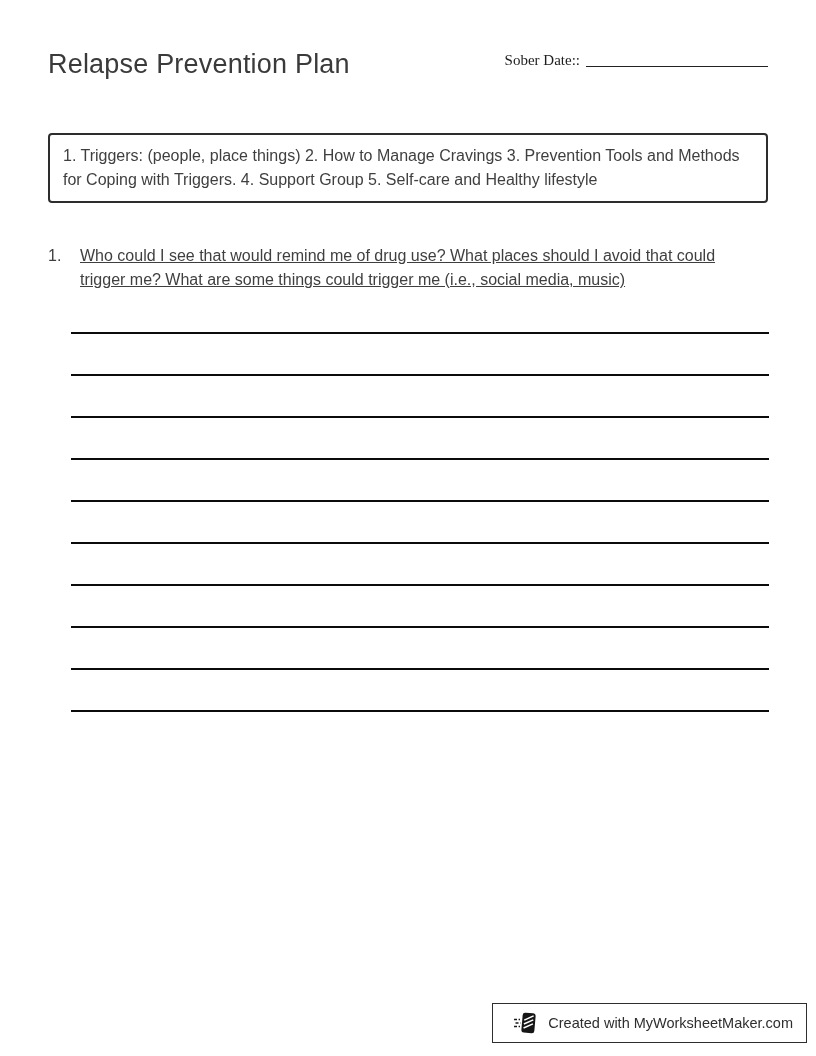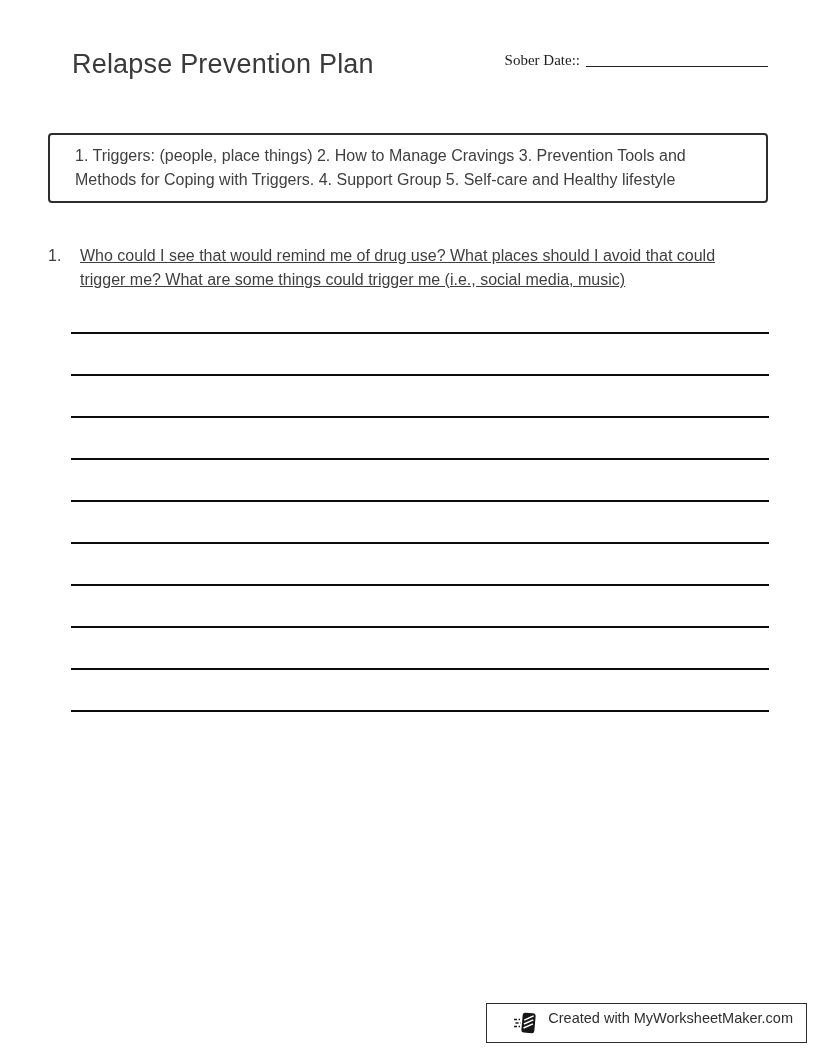--- a/index.html
+++ b/index.html
@@ -11,21 +11,21 @@
     background: #ffffff;
     overflow: hidden;
     font-family: "Liberation Sans", sans-serif;
     color: #3b3b3b;
     box-sizing: border-box;
   }
   .header {
     display: flex;
     justify-content: space-between;
     align-items: flex-start;
-    padding: 48px 48px 0 72px;
+    padding: 48px 48px 0 48px;
   }
   .page-title {
     font-size: 27px;
     line-height: 33px;
     font-weight: 400;
     color: #3a3a3a;
     letter-spacing: 0.2px;
   }
   .sober-date {
     margin-top: 4px;
@@ -38,21 +38,21 @@
     display: inline-block;
     width: 182px;
     border-bottom: 1.6px solid #222222;
     transform: translateY(2px);
     margin-left: 6px;
   }
   .instructions-box {
     margin: 52px 48px 0 48px;
     border: 2px solid #2d2d2d;
     border-radius: 4px;
-    padding: 9px 25px;
+    padding: 9px 13px;
     font-size: 16px;
     line-height: 24px;
     color: #3f3f3f;
     box-sizing: border-box;
   }
   .question {
     display: flex;
     margin: 41px 48px 0 48px;
     font-size: 16px;
     line-height: 24px;
@@ -72,25 +72,25 @@
   }
   .answer-line {
     height: 40px;
     border-bottom: 2px solid #0b0b0b;
   }
   .footer-badge {
     position: absolute;
     right: 9px;
     bottom: 13px;
     display: flex;
-    align-items: flex-start;
+    align-items: center;
     gap: 9px;
     border: 1.6px solid #2e2e2e;
     background: #ffffff;
-    padding: 6px 13px 6px 26px;
+    padding: 6px 13px 6px 20px;
     box-sizing: border-box;
     height: 40px;
   }
   .footer-badge-text {
     font-size: 14.5px;
     color: #2e2e2e;
     white-space: nowrap;
   }
   .logo-icon { display: block; }
 </style>

